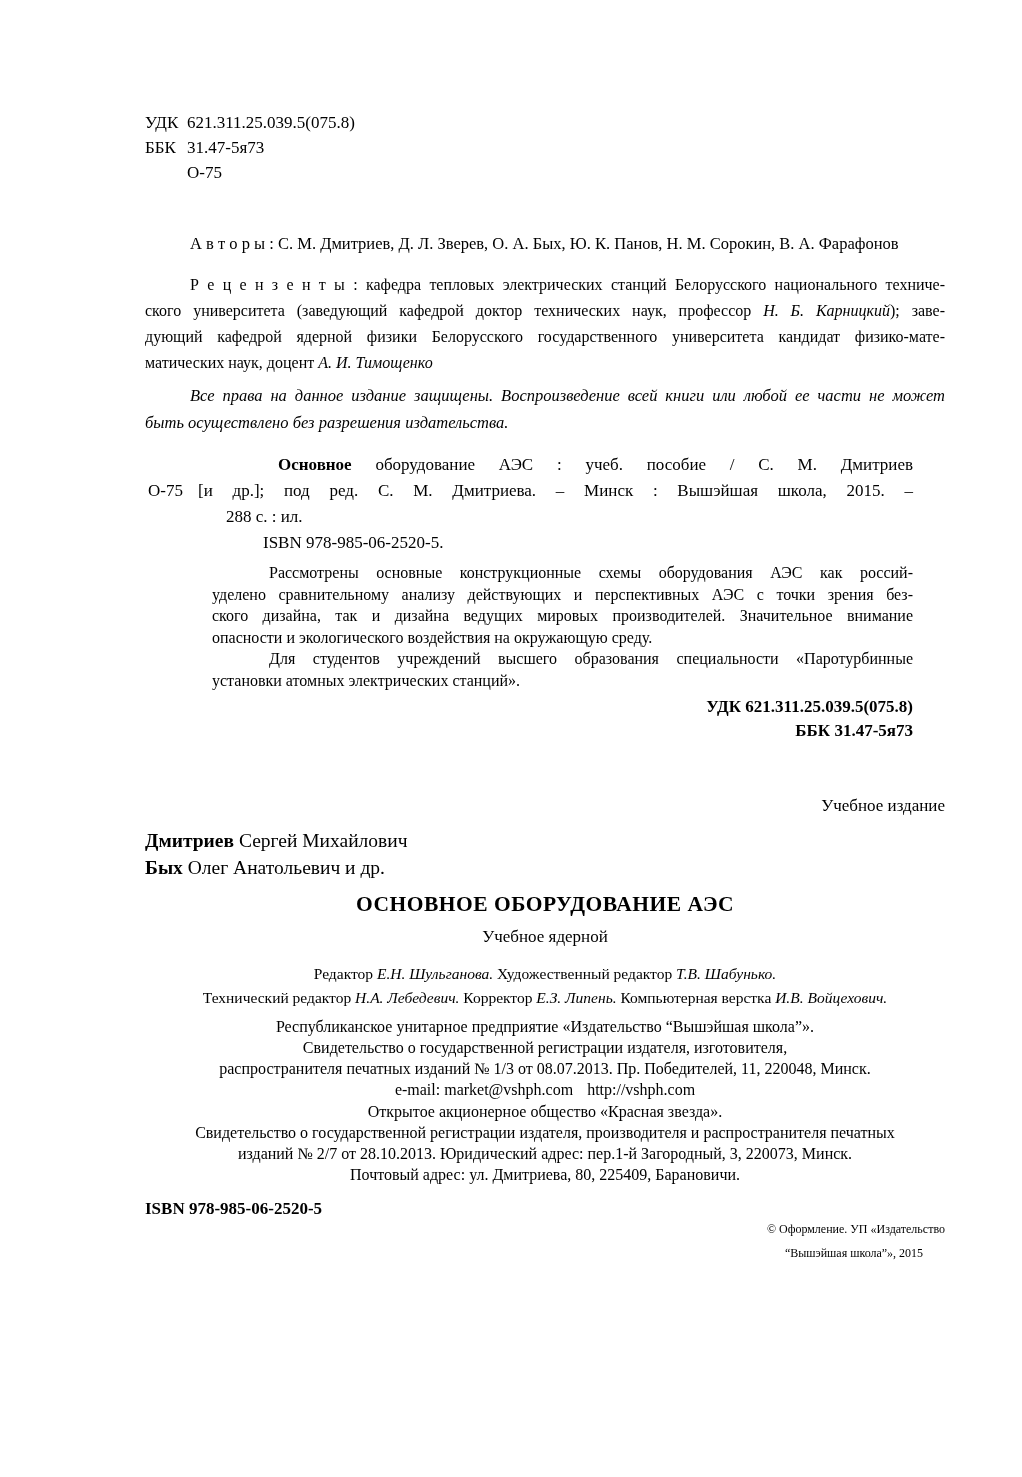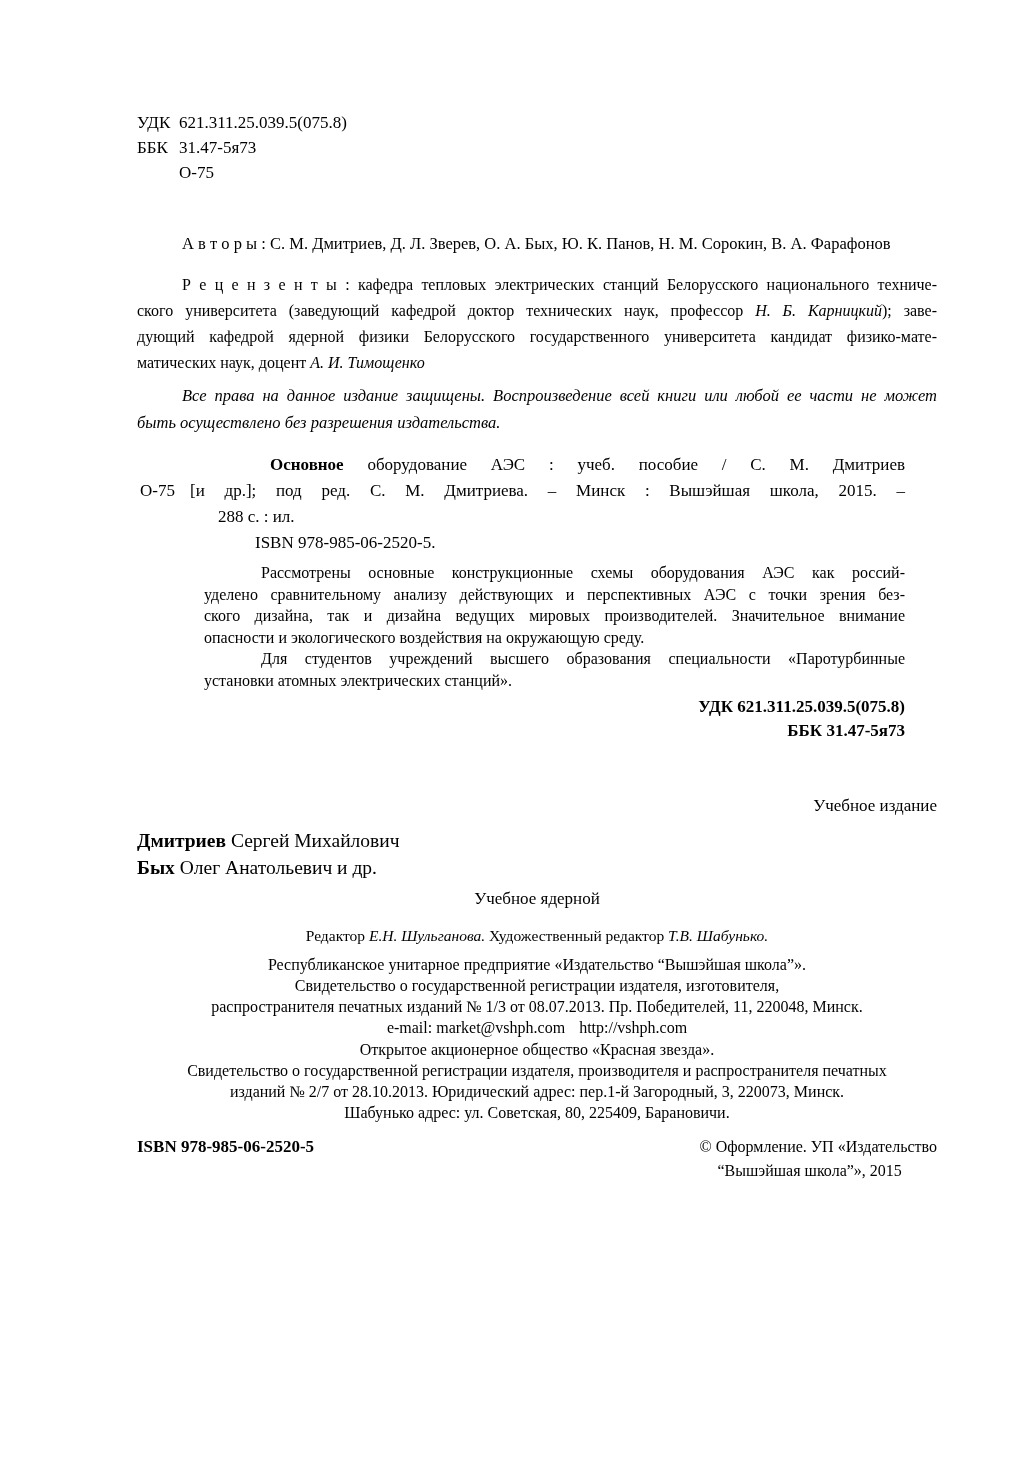--- a/index.html
+++ b/index.html
@@ -3,21 +3,21 @@
 <meta charset="utf-8">
 <style>
   html,body{margin:0;padding:0;background:#ffffff;}
   .page{
     position:relative;
     width:1022px;height:1477px;
     background:#ffffff;color:#000;
     font-family:"Liberation Serif","DejaVu Serif",serif;
     overflow:hidden;
   }
-  .content{position:absolute;left:137px;top:110px;width:800px;}
+  .content{position:absolute;left:145px;top:110px;width:800px;}
 
   .id-block{font-size:17px;line-height:25px;}
   .id-row .lbl{display:inline-block;width:42px;}
   .id-row .code-ind{display:inline-block;margin-left:42px;}
 
   .authors-line{margin-top:46px;font-size:16.5px;line-height:25px;padding-left:45px;}
 
   .jline{text-align:justify;text-align-last:justify;}
 
   .reviewers{margin-top:16px;font-size:16px;line-height:26px;}
@@ -46,21 +46,21 @@
   .subtitle{margin-top:5px;text-align:center;font-size:17px;line-height:25px;}
 
   .editors{margin-top:13px;text-align:center;font-size:15.5px;line-height:24px;}
   .printing{margin-top:3px;text-align:center;font-size:16px;line-height:23px;}
   .publisher{margin-top:6px;text-align:center;font-size:16px;line-height:21px;}
   .krasnaya{margin-top:1px;text-align:center;font-size:16px;line-height:21px;}
   .publisher .email-gap{display:inline-block;width:14px;}
 
   .bottom-row{margin-top:12px;display:flex;justify-content:space-between;align-items:flex-start;}
   .isbn-bottom{font-weight:bold;font-size:17px;line-height:24px;}
-  .copyright{font-size:16px;line-height:24px;}
+  .copyright{font-size:12px;line-height:24px;margin-top:20px;}
   .copyright .l2{margin-left:18px;}
 </style>
 </head>
 <body>
 
 <div class="page">
   <div class="content">
 
     <div class="id-block">
       <div class="id-row">
@@ -126,45 +126,49 @@
 
     <div class="names">
       <div>
         <span class="b">Дмитриев</span><span> Сергей Михайлович</span>
       </div>
       <div>
         <span class="b">Бых</span><span> Олег Анатольевич и др.</span>
       </div>
     </div>
 
+    <div class="book-title">ОСНОВНОЕ ОБОРУДОВАНИЕ АЭС</div>
     <div class="subtitle">Учебное ядерной</div>
 
     <div class="editors">
       <div>
         <span>Редактор </span><span class="it">Е.Н. Шульганова.</span><span> Художественный редактор </span><span class="it">Т.В. Шабунько.</span>
+      </div>
+      <div>
+        <span>Технический редактор </span><span class="it">Н.А. Лебедевич.</span><span> Корректор </span><span class="it">Е.З. Липень.</span><span> Компьютерная верстка </span><span class="it">И.В. Войцехович.</span>
       </div>
     </div>
 
     <div class="printing">
     </div>
 
     <div class="publisher">
       <div>Республиканское унитарное предприятие «Издательство “Вышэйшая школа”».</div>
       <div>Свидетельство о государственной регистрации издателя, изготовителя,</div>
       <div>распространителя печатных изданий № 1/3 от 08.07.2013. Пр. Победителей, 11, 220048, Минск.</div>
       <div>
         <span>e-mail: market@vshph.com</span><span class="email-gap"></span><span>http://vshph.com</span>
       </div>
     </div>
 
     <div class="krasnaya">
       <div>Открытое акционерное общество «Красная звезда».</div>
       <div>Свидетельство о государственной регистрации издателя, производителя и распространителя печатных</div>
       <div>изданий № 2/7 от 28.10.2013. Юридический адрес: пер.1-й Загородный, 3, 220073, Минск.</div>
-      <div>Шабунько адрес: ул. Советская, 80, 225409, Барановичи.</div>
+      <div>Почтовый адрес: ул. Дмитриева, 80, 225409, Барановичи.</div>
     </div>
 
     <div class="bottom-row">
       <div class="isbn-bottom">ISBN 978-985-06-2520-5</div>
       <div class="copyright">
         <div>©  Оформление. УП «Издательство</div>
         <div class="l2">“Вышэйшая школа”», 2015</div>
       </div>
     </div>
 

